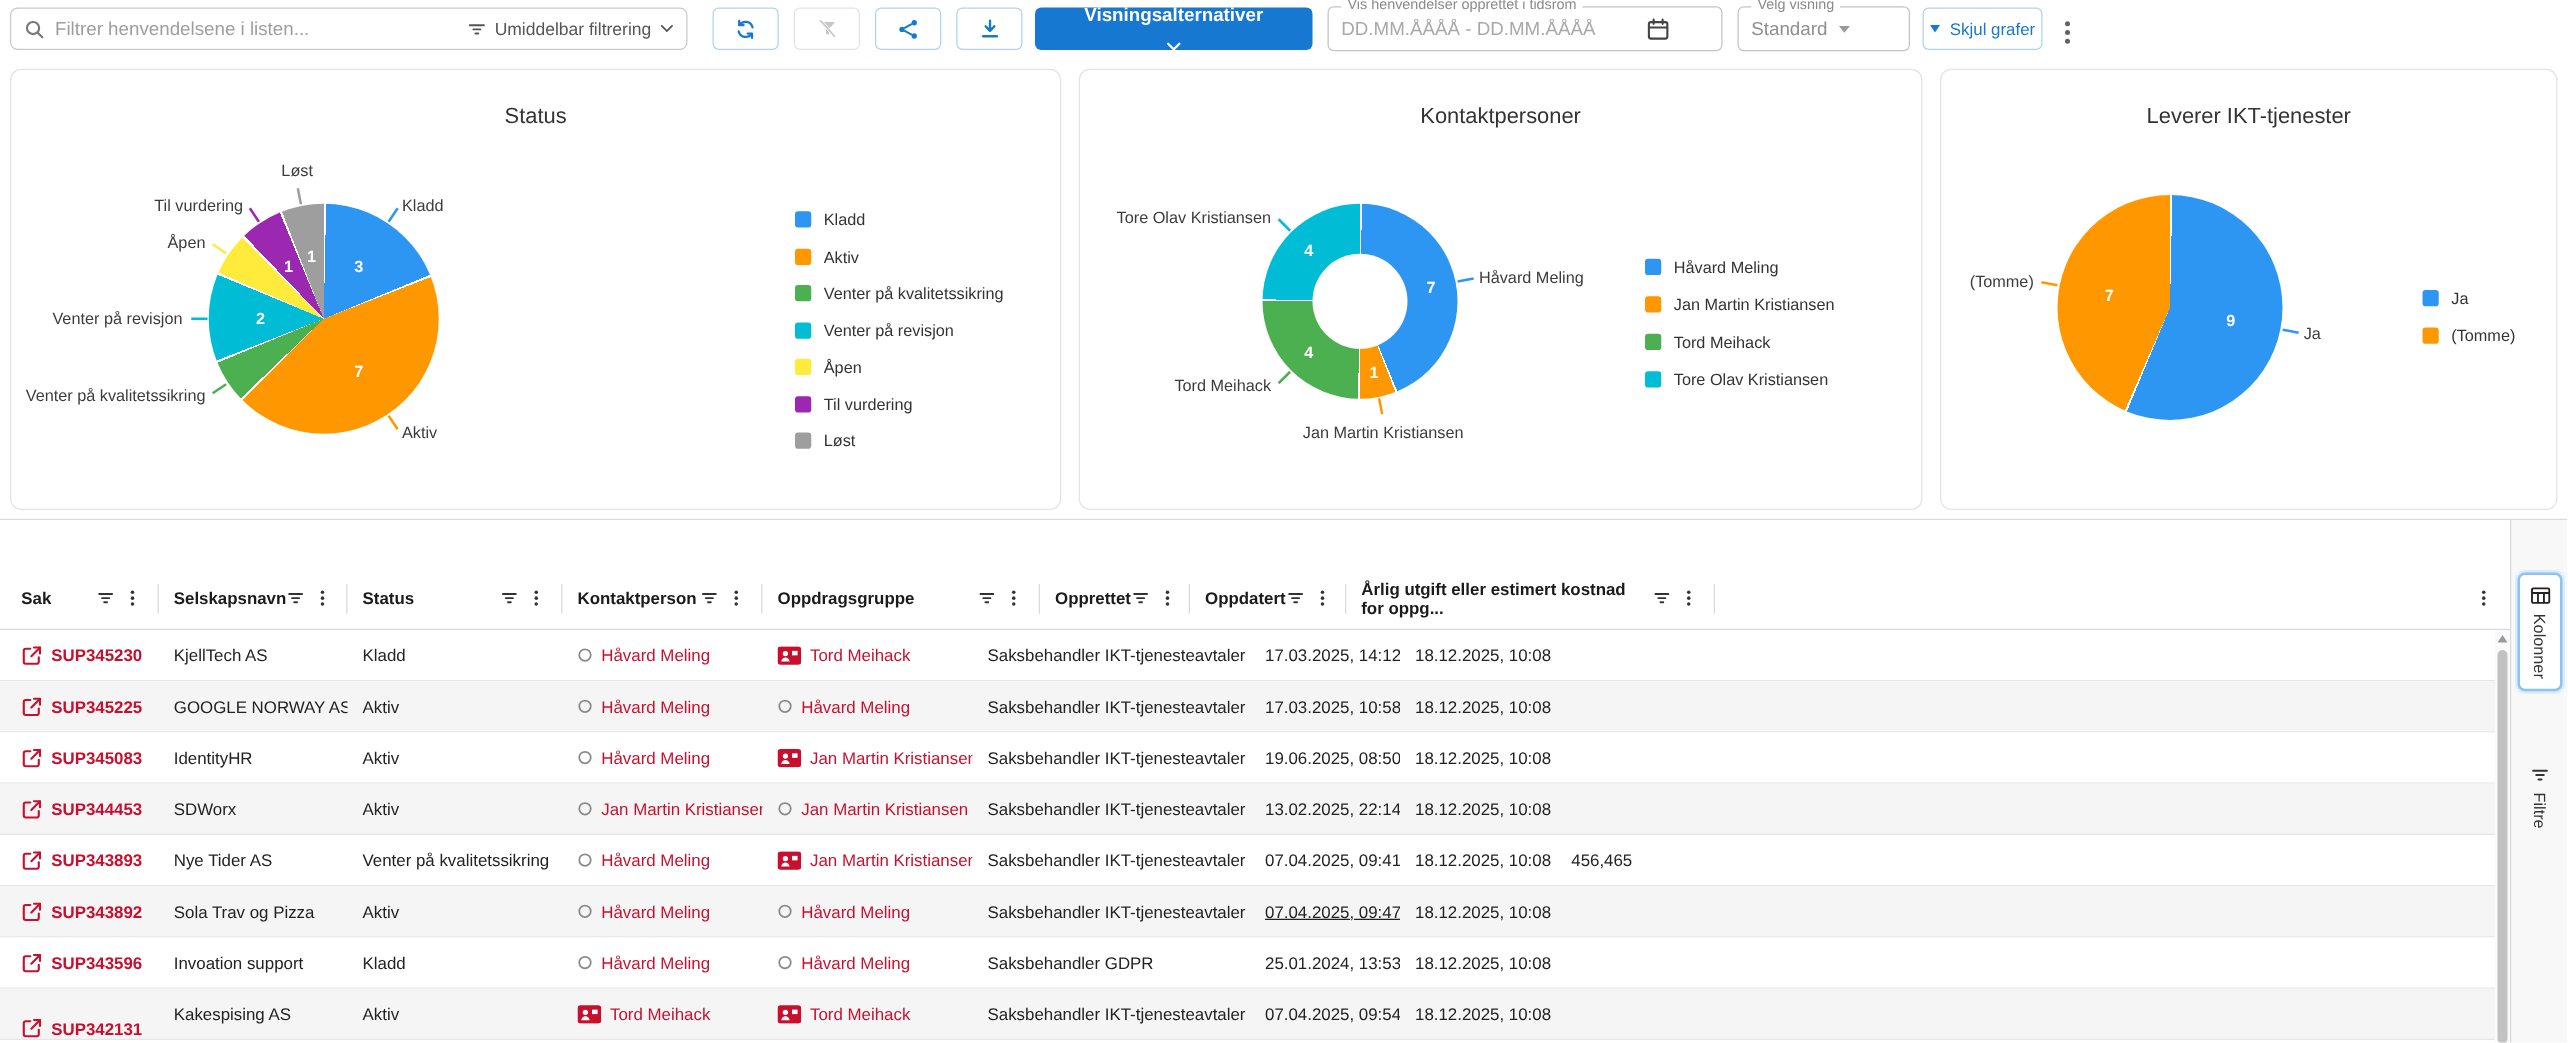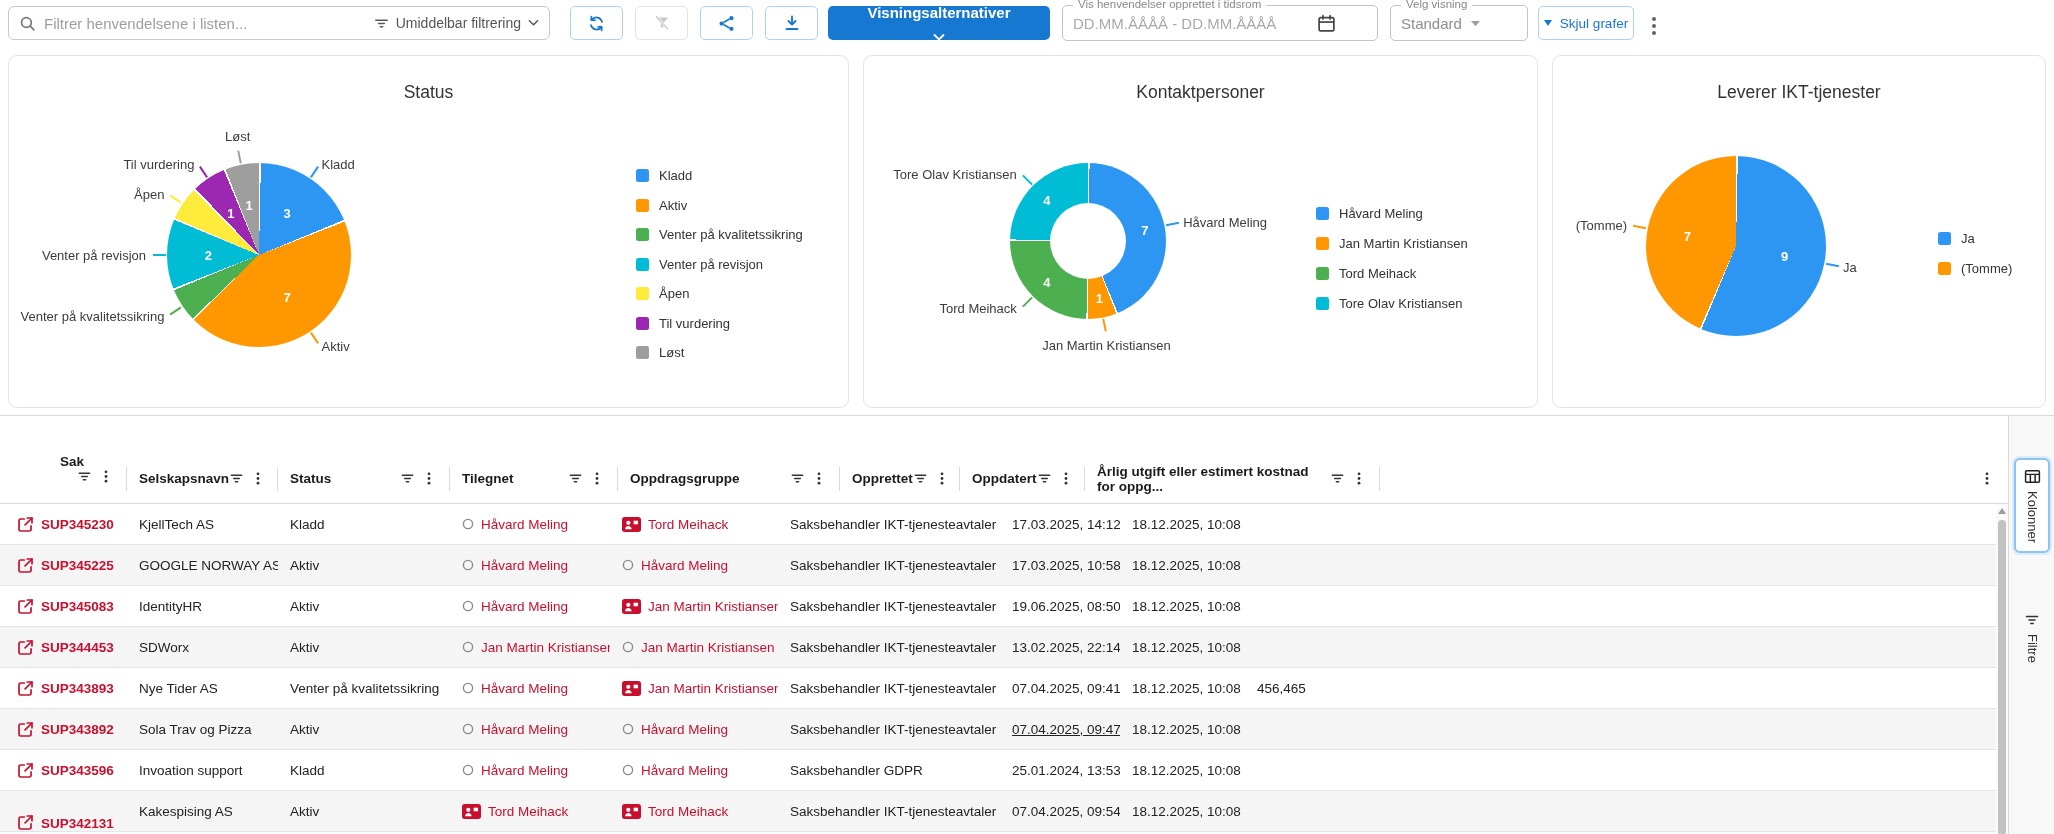--- a/index.html
+++ b/index.html
@@ -304,21 +304,21 @@
         </li>
         <li style="margin-bottom: 15px;">
           <span class="sw" style="background:#FF9800"></span>
           <span class="lt">(Tomme)</span>
         </li>
       </ul>
   </div>
 
   <div class="grid">
     <div class="header-row" id="header-row">
-        <div class="hcell" style="width: 127px; flex-direction: column;">
+        <div class="hcell" style="width: 127px;">
           <span class="hlabel">Sak</span>
           <span class="hicons">
             <svg width="15" height="15" viewBox="0 0 16 16">
               <path d="M2.5 4.5h11M5 8h6M6.8 11.5h2.4" stroke="#333" stroke-width="1.6" stroke-linecap="round"></path>
             </svg>
             <svg width="14" height="15" viewBox="0 0 4 16">
               <circle cx="2" cy="3" r="1.5" fill="#333"></circle>
               <circle cx="2" cy="8" r="1.5" fill="#333"></circle>
               <circle cx="2" cy="13" r="1.5" fill="#333"></circle>
             </svg>
@@ -343,22 +343,22 @@
             <svg width="15" height="15" viewBox="0 0 16 16">
               <path d="M2.5 4.5h11M5 8h6M6.8 11.5h2.4" stroke="#333" stroke-width="1.6" stroke-linecap="round"></path>
             </svg>
             <svg width="14" height="15" viewBox="0 0 4 16">
               <circle cx="2" cy="3" r="1.5" fill="#333"></circle>
               <circle cx="2" cy="8" r="1.5" fill="#333"></circle>
               <circle cx="2" cy="13" r="1.5" fill="#333"></circle>
             </svg>
           </span>
         </div>
-        <div class="hcell" style="width: 168px;">
-          <span class="hlabel">Tilegnet</span>
+        <div class="hcell" style="width: 160px;">
+          <span class="hlabel">Kontaktperson</span>
           <span class="hicons">
             <svg width="15" height="15" viewBox="0 0 16 16">
               <path d="M2.5 4.5h11M5 8h6M6.8 11.5h2.4" stroke="#333" stroke-width="1.6" stroke-linecap="round"></path>
             </svg>
             <svg width="14" height="15" viewBox="0 0 4 16">
               <circle cx="2" cy="3" r="1.5" fill="#333"></circle>
               <circle cx="2" cy="8" r="1.5" fill="#333"></circle>
               <circle cx="2" cy="13" r="1.5" fill="#333"></circle>
             </svg>
           </span>

